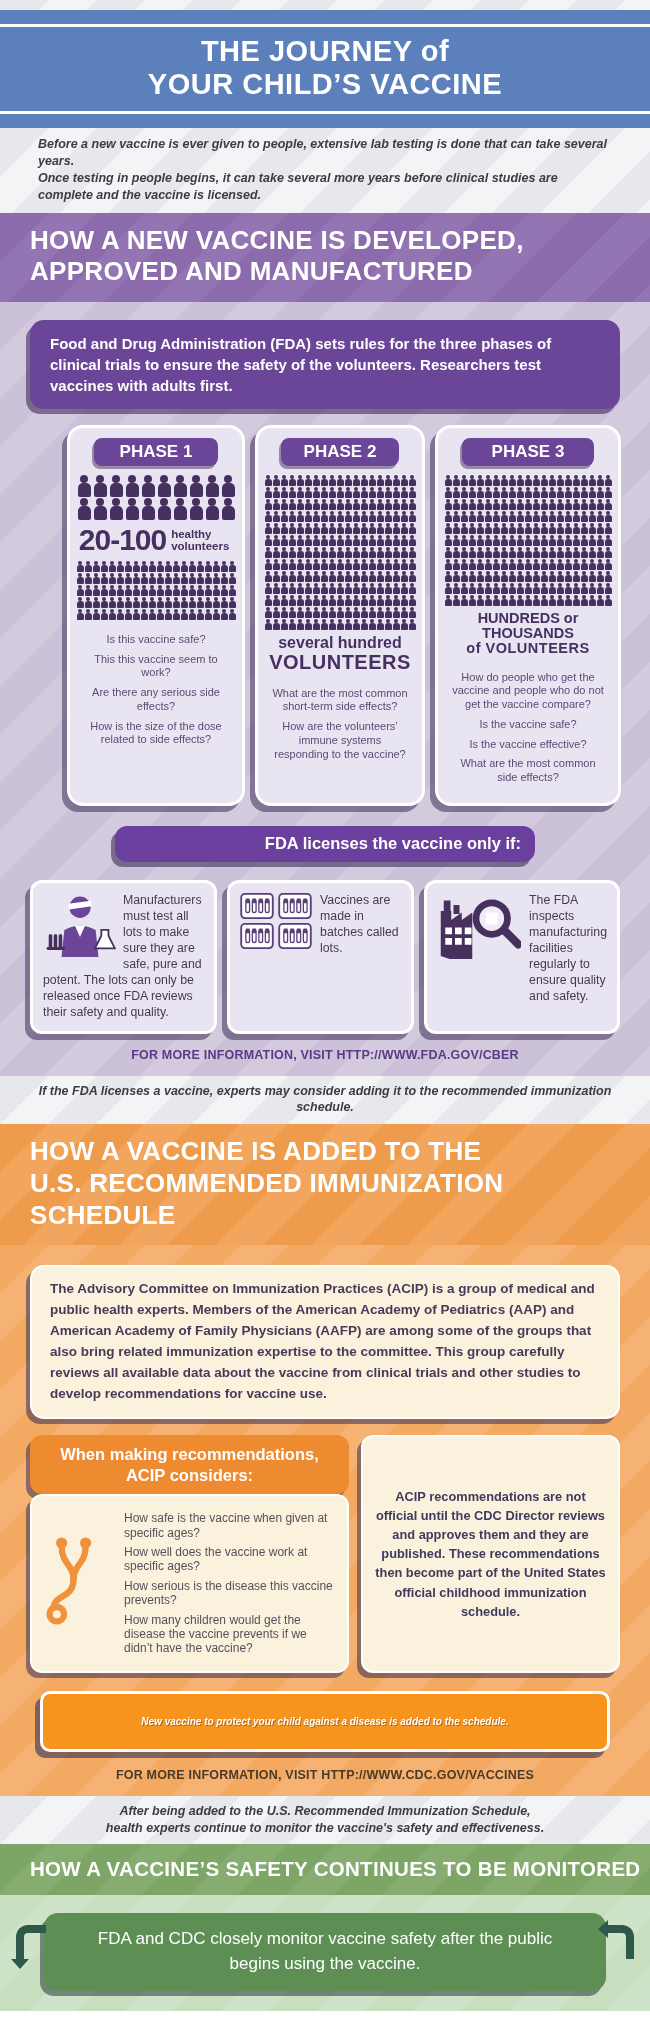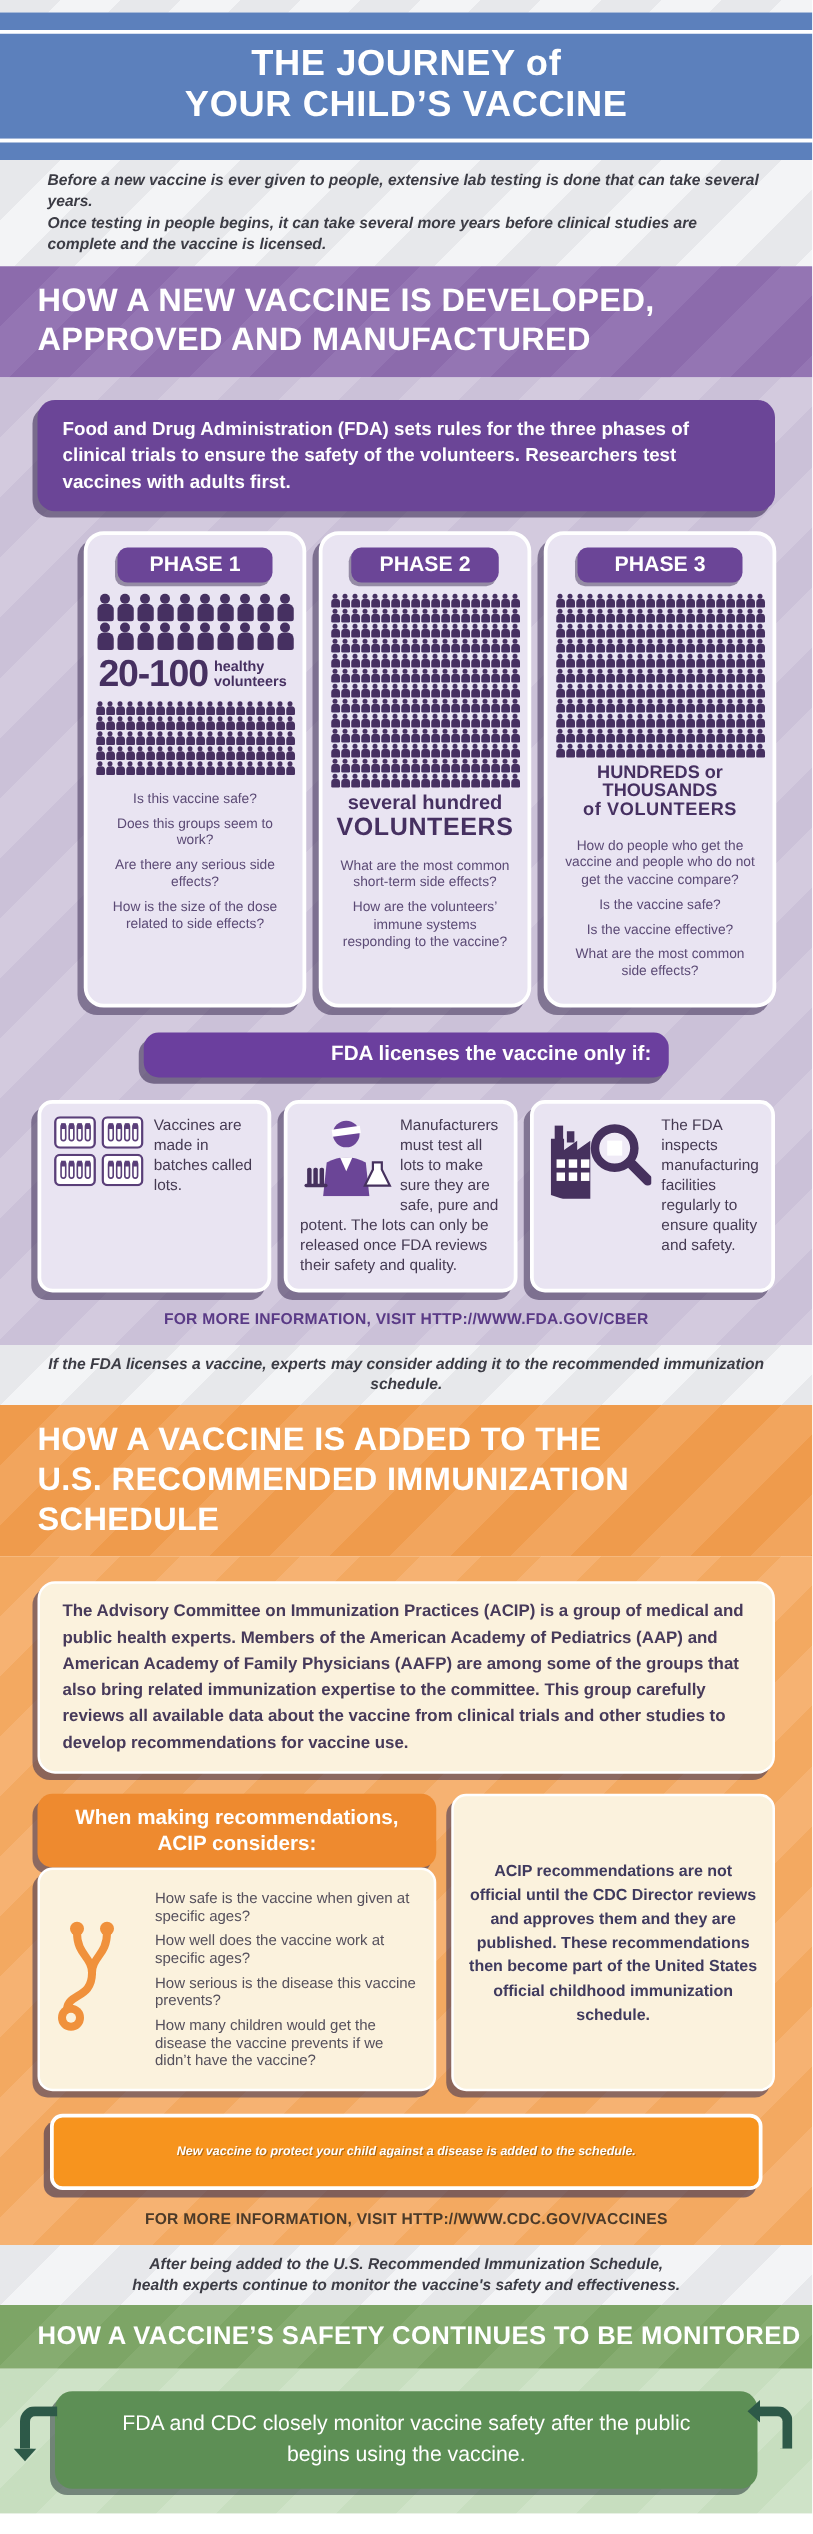--- a/index.html
+++ b/index.html
@@ -162,21 +162,21 @@
         </div>
         <div class="crowd">
             <div class="crowd-row"><i class="pp pp-small"></i><i class="pp pp-small"></i><i class="pp pp-small"></i><i class="pp pp-small"></i><i class="pp pp-small"></i><i class="pp pp-small"></i><i class="pp pp-small"></i><i class="pp pp-small"></i><i class="pp pp-small"></i><i class="pp pp-small"></i><i class="pp pp-small"></i><i class="pp pp-small"></i><i class="pp pp-small"></i><i class="pp pp-small"></i><i class="pp pp-small"></i><i class="pp pp-small"></i><i class="pp pp-small"></i><i class="pp pp-small"></i><i class="pp pp-small"></i><i class="pp pp-small"></i></div>
             <div class="crowd-row"><i class="pp pp-small"></i><i class="pp pp-small"></i><i class="pp pp-small"></i><i class="pp pp-small"></i><i class="pp pp-small"></i><i class="pp pp-small"></i><i class="pp pp-small"></i><i class="pp pp-small"></i><i class="pp pp-small"></i><i class="pp pp-small"></i><i class="pp pp-small"></i><i class="pp pp-small"></i><i class="pp pp-small"></i><i class="pp pp-small"></i><i class="pp pp-small"></i><i class="pp pp-small"></i><i class="pp pp-small"></i><i class="pp pp-small"></i><i class="pp pp-small"></i><i class="pp pp-small"></i></div>
             <div class="crowd-row"><i class="pp pp-small"></i><i class="pp pp-small"></i><i class="pp pp-small"></i><i class="pp pp-small"></i><i class="pp pp-small"></i><i class="pp pp-small"></i><i class="pp pp-small"></i><i class="pp pp-small"></i><i class="pp pp-small"></i><i class="pp pp-small"></i><i class="pp pp-small"></i><i class="pp pp-small"></i><i class="pp pp-small"></i><i class="pp pp-small"></i><i class="pp pp-small"></i><i class="pp pp-small"></i><i class="pp pp-small"></i><i class="pp pp-small"></i><i class="pp pp-small"></i><i class="pp pp-small"></i></div>
             <div class="crowd-row"><i class="pp pp-small"></i><i class="pp pp-small"></i><i class="pp pp-small"></i><i class="pp pp-small"></i><i class="pp pp-small"></i><i class="pp pp-small"></i><i class="pp pp-small"></i><i class="pp pp-small"></i><i class="pp pp-small"></i><i class="pp pp-small"></i><i class="pp pp-small"></i><i class="pp pp-small"></i><i class="pp pp-small"></i><i class="pp pp-small"></i><i class="pp pp-small"></i><i class="pp pp-small"></i><i class="pp pp-small"></i><i class="pp pp-small"></i><i class="pp pp-small"></i><i class="pp pp-small"></i></div>
             <div class="crowd-row"><i class="pp pp-small"></i><i class="pp pp-small"></i><i class="pp pp-small"></i><i class="pp pp-small"></i><i class="pp pp-small"></i><i class="pp pp-small"></i><i class="pp pp-small"></i><i class="pp pp-small"></i><i class="pp pp-small"></i><i class="pp pp-small"></i><i class="pp pp-small"></i><i class="pp pp-small"></i><i class="pp pp-small"></i><i class="pp pp-small"></i><i class="pp pp-small"></i><i class="pp pp-small"></i><i class="pp pp-small"></i><i class="pp pp-small"></i><i class="pp pp-small"></i><i class="pp pp-small"></i></div>
           </div>
         <div class="questions">
           <p>Is this vaccine safe?</p>
-          <p>Does this groups seem to work?</p>
+          <p>This this vaccine seem to work?</p>
           <p>Are there any serious side effects?</p>
           <p>How is the size of the dose related to side effects?</p>
         </div>
       </div>
 
       <div class="phase-card lav-box">
         <div class="phase-pill">
           <span>PHASE</span>
           <b>2</b>
         </div>
@@ -234,80 +234,20 @@
           <p>What are the most common side effects?</p>
         </div>
       </div>
     </div>
 
     <div class="rbox licenses dark-purple">
       <div class="lic-label">FDA licenses the vaccine only if:</div>
     </div>
 
     <div class="mfg-row">
-
-      <div class="mfg-box lav-box">
-        <div class="mfg-flex">
-          <span class="rack-grid">
-            <svg width="34" height="26" viewBox="0 0 36 28">
-                <rect x="1" y="1" width="34" height="26" rx="4" fill="#fff" stroke="#5a3f79" stroke-width="2"></rect>
-                <g>
-                  <rect x="6" y="7" width="4" height="14" rx="2" fill="#fff" stroke="#5a3f79" stroke-width="1.4"></rect>
-                  <rect x="6" y="6" width="4" height="5" fill="#5a3f79"></rect>
-                  <rect x="13" y="7" width="4" height="14" rx="2" fill="#fff" stroke="#5a3f79" stroke-width="1.4"></rect>
-                  <rect x="13" y="6" width="4" height="5" fill="#5a3f79"></rect>
-                  <rect x="20" y="7" width="4" height="14" rx="2" fill="#fff" stroke="#5a3f79" stroke-width="1.4"></rect>
-                  <rect x="20" y="6" width="4" height="5" fill="#5a3f79"></rect>
-                  <rect x="27" y="7" width="4" height="14" rx="2" fill="#fff" stroke="#5a3f79" stroke-width="1.4"></rect>
-                  <rect x="27" y="6" width="4" height="5" fill="#5a3f79"></rect>
-                </g>
-              </svg>
-            <svg width="34" height="26" viewBox="0 0 36 28">
-                <rect x="1" y="1" width="34" height="26" rx="4" fill="#fff" stroke="#5a3f79" stroke-width="2"></rect>
-                <g>
-                  <rect x="6" y="7" width="4" height="14" rx="2" fill="#fff" stroke="#5a3f79" stroke-width="1.4"></rect>
-                  <rect x="6" y="6" width="4" height="5" fill="#5a3f79"></rect>
-                  <rect x="13" y="7" width="4" height="14" rx="2" fill="#fff" stroke="#5a3f79" stroke-width="1.4"></rect>
-                  <rect x="13" y="6" width="4" height="5" fill="#5a3f79"></rect>
-                  <rect x="20" y="7" width="4" height="14" rx="2" fill="#fff" stroke="#5a3f79" stroke-width="1.4"></rect>
-                  <rect x="20" y="6" width="4" height="5" fill="#5a3f79"></rect>
-                  <rect x="27" y="7" width="4" height="14" rx="2" fill="#fff" stroke="#5a3f79" stroke-width="1.4"></rect>
-                  <rect x="27" y="6" width="4" height="5" fill="#5a3f79"></rect>
-                </g>
-              </svg>
-            <svg width="34" height="26" viewBox="0 0 36 28">
-                <rect x="1" y="1" width="34" height="26" rx="4" fill="#fff" stroke="#5a3f79" stroke-width="2"></rect>
-                <g>
-                  <rect x="6" y="7" width="4" height="14" rx="2" fill="#fff" stroke="#5a3f79" stroke-width="1.4"></rect>
-                  <rect x="6" y="6" width="4" height="5" fill="#5a3f79"></rect>
-                  <rect x="13" y="7" width="4" height="14" rx="2" fill="#fff" stroke="#5a3f79" stroke-width="1.4"></rect>
-                  <rect x="13" y="6" width="4" height="5" fill="#5a3f79"></rect>
-                  <rect x="20" y="7" width="4" height="14" rx="2" fill="#fff" stroke="#5a3f79" stroke-width="1.4"></rect>
-                  <rect x="20" y="6" width="4" height="5" fill="#5a3f79"></rect>
-                  <rect x="27" y="7" width="4" height="14" rx="2" fill="#fff" stroke="#5a3f79" stroke-width="1.4"></rect>
-                  <rect x="27" y="6" width="4" height="5" fill="#5a3f79"></rect>
-                </g>
-              </svg>
-            <svg width="34" height="26" viewBox="0 0 36 28">
-                <rect x="1" y="1" width="34" height="26" rx="4" fill="#fff" stroke="#5a3f79" stroke-width="2"></rect>
-                <g>
-                  <rect x="6" y="7" width="4" height="14" rx="2" fill="#fff" stroke="#5a3f79" stroke-width="1.4"></rect>
-                  <rect x="6" y="6" width="4" height="5" fill="#5a3f79"></rect>
-                  <rect x="13" y="7" width="4" height="14" rx="2" fill="#fff" stroke="#5a3f79" stroke-width="1.4"></rect>
-                  <rect x="13" y="6" width="4" height="5" fill="#5a3f79"></rect>
-                  <rect x="20" y="7" width="4" height="14" rx="2" fill="#fff" stroke="#5a3f79" stroke-width="1.4"></rect>
-                  <rect x="20" y="6" width="4" height="5" fill="#5a3f79"></rect>
-                  <rect x="27" y="7" width="4" height="14" rx="2" fill="#fff" stroke="#5a3f79" stroke-width="1.4"></rect>
-                  <rect x="27" y="6" width="4" height="5" fill="#5a3f79"></rect>
-                </g>
-              </svg>
-          </span>
-          <span>Vaccines are made in batches called lots.</span>
-        </div>
-      </div>
 
       <div class="mfg-box lav-box mfg-mid">
         <span class="icon-wrap">
           <svg width="74" height="64" viewBox="0 0 100 90">
               <circle cx="50" cy="20" r="15" fill="#6b4597"></circle>
               <rect x="34" y="13" width="32" height="8" fill="#fff" transform="rotate(-8 50 17)"></rect>
               <path d="M24,90 L28,52 Q50,40 72,52 L76,90 Z" fill="#6b4597"></path>
               <path d="M43,46 L50,62 L57,46 Z" fill="#fff"></path>
               <g fill="#46315e">
                 <rect x="6" y="58" width="5" height="20" rx="2"></rect>
@@ -316,20 +256,80 @@
                 <rect x="3" y="76" width="26" height="4" rx="2"></rect>
               </g>
               <path d="M80,52 h10 v8 l9,18 h-28 l9,-18 z" fill="#fff" stroke="#46315e" stroke-width="2.5"></path>
             </svg>
         </span>
         <span>Manufacturers must test all lots to make sure they are safe, pure and potent. The lots can only be released once FDA reviews their safety and quality.</span>
       </div>
 
       <div class="mfg-box lav-box">
         <div class="mfg-flex">
+          <span class="rack-grid">
+            <svg width="34" height="26" viewBox="0 0 36 28">
+                <rect x="1" y="1" width="34" height="26" rx="4" fill="#fff" stroke="#5a3f79" stroke-width="2"></rect>
+                <g>
+                  <rect x="6" y="7" width="4" height="14" rx="2" fill="#fff" stroke="#5a3f79" stroke-width="1.4"></rect>
+                  <rect x="6" y="6" width="4" height="5" fill="#5a3f79"></rect>
+                  <rect x="13" y="7" width="4" height="14" rx="2" fill="#fff" stroke="#5a3f79" stroke-width="1.4"></rect>
+                  <rect x="13" y="6" width="4" height="5" fill="#5a3f79"></rect>
+                  <rect x="20" y="7" width="4" height="14" rx="2" fill="#fff" stroke="#5a3f79" stroke-width="1.4"></rect>
+                  <rect x="20" y="6" width="4" height="5" fill="#5a3f79"></rect>
+                  <rect x="27" y="7" width="4" height="14" rx="2" fill="#fff" stroke="#5a3f79" stroke-width="1.4"></rect>
+                  <rect x="27" y="6" width="4" height="5" fill="#5a3f79"></rect>
+                </g>
+              </svg>
+            <svg width="34" height="26" viewBox="0 0 36 28">
+                <rect x="1" y="1" width="34" height="26" rx="4" fill="#fff" stroke="#5a3f79" stroke-width="2"></rect>
+                <g>
+                  <rect x="6" y="7" width="4" height="14" rx="2" fill="#fff" stroke="#5a3f79" stroke-width="1.4"></rect>
+                  <rect x="6" y="6" width="4" height="5" fill="#5a3f79"></rect>
+                  <rect x="13" y="7" width="4" height="14" rx="2" fill="#fff" stroke="#5a3f79" stroke-width="1.4"></rect>
+                  <rect x="13" y="6" width="4" height="5" fill="#5a3f79"></rect>
+                  <rect x="20" y="7" width="4" height="14" rx="2" fill="#fff" stroke="#5a3f79" stroke-width="1.4"></rect>
+                  <rect x="20" y="6" width="4" height="5" fill="#5a3f79"></rect>
+                  <rect x="27" y="7" width="4" height="14" rx="2" fill="#fff" stroke="#5a3f79" stroke-width="1.4"></rect>
+                  <rect x="27" y="6" width="4" height="5" fill="#5a3f79"></rect>
+                </g>
+              </svg>
+            <svg width="34" height="26" viewBox="0 0 36 28">
+                <rect x="1" y="1" width="34" height="26" rx="4" fill="#fff" stroke="#5a3f79" stroke-width="2"></rect>
+                <g>
+                  <rect x="6" y="7" width="4" height="14" rx="2" fill="#fff" stroke="#5a3f79" stroke-width="1.4"></rect>
+                  <rect x="6" y="6" width="4" height="5" fill="#5a3f79"></rect>
+                  <rect x="13" y="7" width="4" height="14" rx="2" fill="#fff" stroke="#5a3f79" stroke-width="1.4"></rect>
+                  <rect x="13" y="6" width="4" height="5" fill="#5a3f79"></rect>
+                  <rect x="20" y="7" width="4" height="14" rx="2" fill="#fff" stroke="#5a3f79" stroke-width="1.4"></rect>
+                  <rect x="20" y="6" width="4" height="5" fill="#5a3f79"></rect>
+                  <rect x="27" y="7" width="4" height="14" rx="2" fill="#fff" stroke="#5a3f79" stroke-width="1.4"></rect>
+                  <rect x="27" y="6" width="4" height="5" fill="#5a3f79"></rect>
+                </g>
+              </svg>
+            <svg width="34" height="26" viewBox="0 0 36 28">
+                <rect x="1" y="1" width="34" height="26" rx="4" fill="#fff" stroke="#5a3f79" stroke-width="2"></rect>
+                <g>
+                  <rect x="6" y="7" width="4" height="14" rx="2" fill="#fff" stroke="#5a3f79" stroke-width="1.4"></rect>
+                  <rect x="6" y="6" width="4" height="5" fill="#5a3f79"></rect>
+                  <rect x="13" y="7" width="4" height="14" rx="2" fill="#fff" stroke="#5a3f79" stroke-width="1.4"></rect>
+                  <rect x="13" y="6" width="4" height="5" fill="#5a3f79"></rect>
+                  <rect x="20" y="7" width="4" height="14" rx="2" fill="#fff" stroke="#5a3f79" stroke-width="1.4"></rect>
+                  <rect x="20" y="6" width="4" height="5" fill="#5a3f79"></rect>
+                  <rect x="27" y="7" width="4" height="14" rx="2" fill="#fff" stroke="#5a3f79" stroke-width="1.4"></rect>
+                  <rect x="27" y="6" width="4" height="5" fill="#5a3f79"></rect>
+                </g>
+              </svg>
+          </span>
+          <span>Vaccines are made in batches called lots.</span>
+        </div>
+      </div>
+
+      <div class="mfg-box lav-box">
+        <div class="mfg-flex">
           <span>
             <svg width="84" height="66" viewBox="0 0 110 88">
                 <g fill="#46315e">
                   <rect x="8" y="10" width="9" height="18"></rect>
                   <rect x="21" y="16" width="8" height="12"></rect>
                   <path d="M4,84 V36 L4,24 h14 v12 l14,-10 v10 l14,-10 v72 z"></path>
                 </g>
                 <g fill="#fff">
                   <rect x="10" y="46" width="9" height="9"></rect>
                   <rect x="23" y="46" width="9" height="9"></rect>

